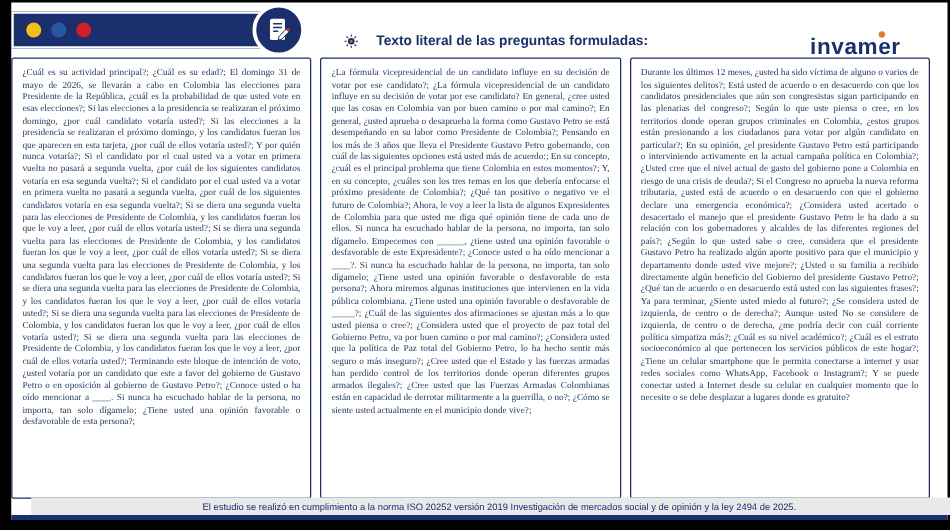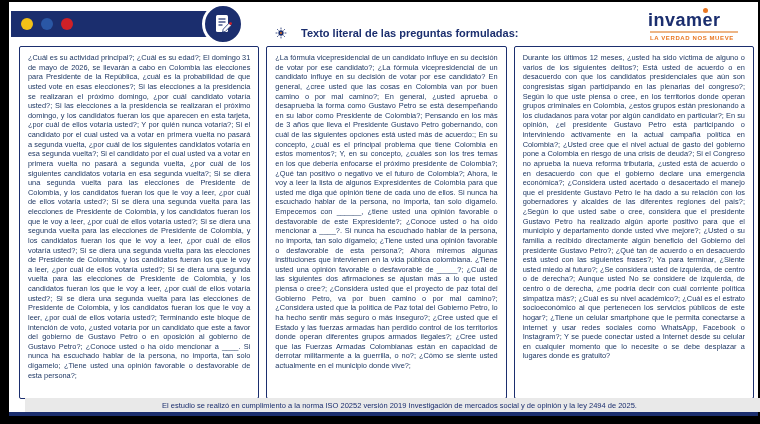--- a/index.html
+++ b/index.html
@@ -14,37 +14,37 @@
                 display:flex; align-items:center; padding-left:12px;
                 box-shadow:0 0 0 2px #ffffff inset; }
   .dot { width:12px; height:12px; border-radius:50%; margin-right:8px; flex:0 0 auto; }
   .header-title { color:#ffffff; font-weight:bold; font-size:14.5px; margin-left:4px;
                   white-space:nowrap; }
   .doc-circle { position:absolute; left:193px; top:1px; width:42px; height:42px;
                 border-radius:50%; background:#1b2e6e; border:3px solid #ffffff;
                 display:flex; align-items:center; justify-content:center; }
 
   
-  .logo { position:absolute; right:14px; top:9px; width:96px; text-align:left;margin-left:31px; }
+  .logo { position:absolute; right:14px; top:26px; width:96px; text-align:left;margin-left:31px; }
   .logo-word { position:relative; color:#1b2e6e; font-weight:bold; font-size:18px;
                letter-spacing:.5px; line-height:18px; }
   .logo-dot { position:absolute; left:57%; top:-3px; width:5px; height:5px;
               border-radius:50%; background:#e87722; }
   .logo-rule { height:2px; background:#e8a366; margin:2px 0 2px 2px; width:92%; opacity:.8; }
   .logo-tagline { color:#e87722; font-size:6px; font-weight:bold; letter-spacing:.6px;
                   padding-left:2px; }
 
   
   .section-heading { position:absolute; left:266px; top:25px; display:flex;
                      gap:14px; }
   .section-heading span { color:#1b2e6e; font-weight:bold; font-size:11px; }
 
   
-  .content { position:absolute; left:10px; top:44px; width:735px; height:353px;
-             display:flex; gap:7px; }
+  .content { position:absolute; left:0; top:44px; width:735px; height:353px;
+             display:flex; gap:7px;font-family:Liberation Serif, serif; }
   .qbox { flex:1; border:1.5px solid #1b2e6e; background:#fff; border-radius:2px;
           padding:6px 8px; overflow:hidden; }
   .qbox p { font-size:7.4px; line-height:1.3; color:#1f3864; text-align:justify; }
 
   
   .footer-bar { position:absolute; left:16px; bottom:4px; width:100%; height:14px;
                 background:#e9e9e9; display:flex; align-items:center;
                 justify-content:center; }
   .footer-bar span { color:#1b2e6e; font-size:7.5px; }
   .footer-strip { position:absolute; left:0; bottom:0; width:100%; height:4px;

